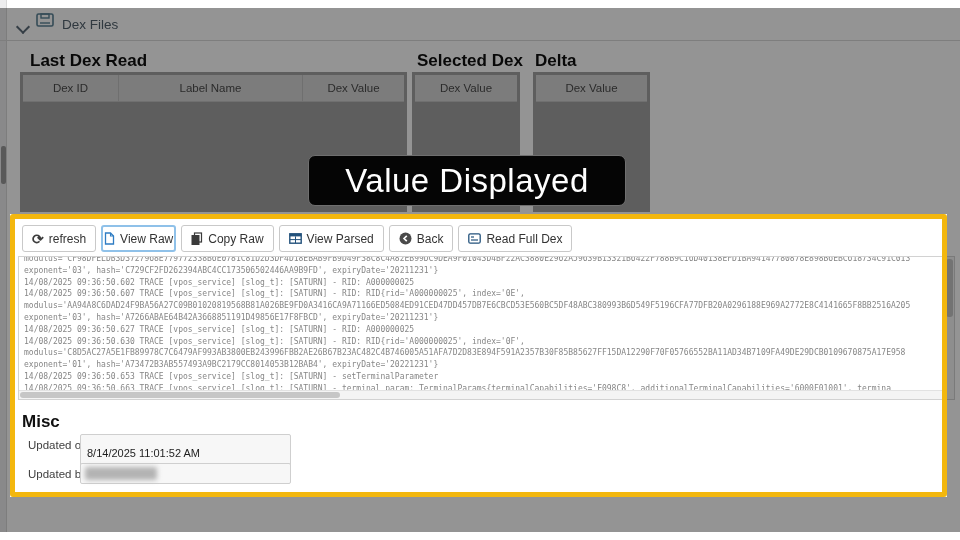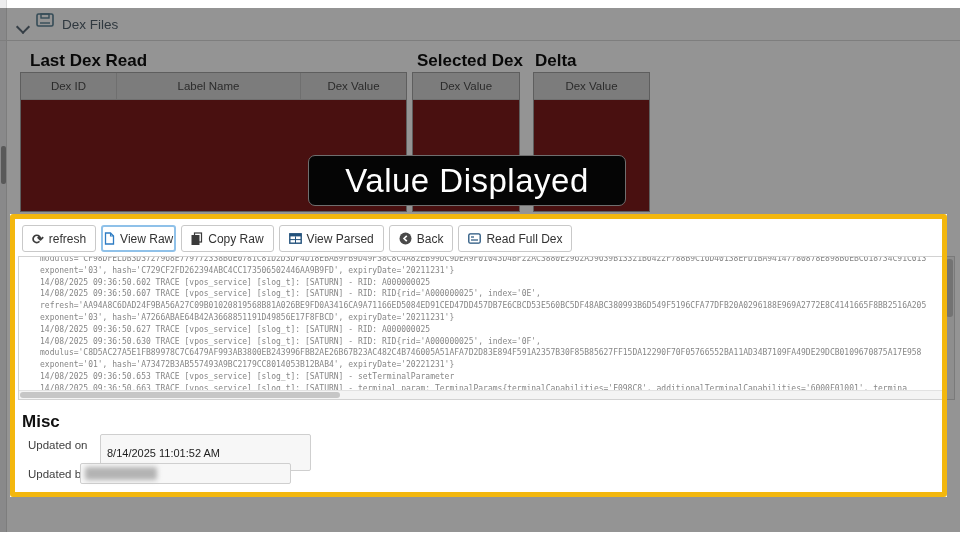--- a/index.html
+++ b/index.html
@@ -12,21 +12,21 @@
   #left-scroll-thumb{left:1px;top:146px;width:5px;height:38px;background:#9a9a9a;border-radius:2px;}
 
   
   #section-header{left:18px;top:10px;display:flex;align-items:flex-end;gap:8px;height:22px;}
   #chevron{width:8px;height:8px;border-left:2px solid #5c6b78;border-bottom:2px solid #5c6b78;
            transform:rotate(-45deg);margin-top:-4px;}
   #section-title{font-size:13.5px;color:#53626e;}
   #header-divider{left:0;top:40px;width:960px;height:1px;background:#dadada;}
 
   .panel-title{font-weight:bold;font-size:17px;color:#101010;}
-  .tbl{border:1px solid #a3a3a3;background:#7f1d1d;}
+  .tbl{border:3px solid #a3a3a3;background:#a3a3a3;}
   .tbl-head{display:flex;height:26px;background:#d6d6d6;border-bottom:1px solid #c2c2c2;}
   .tbl-head .cell{display:flex;align-items:center;justify-content:center;
                   font-size:11.5px;color:#4b4b4b;border-right:1px solid #bfbfbf;}
   .tbl-head .cell:last-child{border-right:none;}
 
   #t1-title{left:30px;top:51px;}
   #t1{left:20px;top:72px;width:387px;height:140px;}
   #t2-title{left:417px;top:51px;}
   #t2{left:412px;top:72px;width:108px;height:140px;}
   #t3-title{left:535px;top:51px;}
@@ -38,34 +38,34 @@
       background:#ffffff;border:1px solid #c9c9c9;border-radius:3px;
       font-family:"Liberation Sans", sans-serif;font-size:12px;color:#333333;cursor:pointer;}
   .tb.active{border:2px solid #8fc1e9;padding:0 1px;}
   .tb .ic{display:inline-flex;align-items:center;}
   #refresh-glyph{font-size:14px;line-height:12px;color:#3d3d3d;font-weight:bold;}
 
   
   #log-box{left:18px;top:256px;width:937px;height:144px;border:1px solid #d2d2d2;background:#ffffff;overflow:hidden;}
   #log-lines{position:absolute;left:5px;top:-4px;right:12px;bottom:8px;overflow:hidden;
              font-family:"DejaVu Sans Mono", monospace;font-size:8px;line-height:11.8px;
-             color:#868686;white-space:nowrap;margin-left:16px;}
+             color:#868686;white-space:nowrap;}
   #log-vscroll{position:absolute;right:0;top:0;width:10px;height:100%;background:#f4f4f4;border-left:1px solid #e2e2e2;}
   #log-vscroll-thumb{position:absolute;right:1px;top:2px;width:7px;height:58px;background:#c6c6c6;border-radius:3px;}
   #log-hscroll{position:absolute;left:0;bottom:0;right:10px;height:8px;background:#f4f4f4;border-top:1px solid #e2e2e2;}
   #log-hscroll-thumb{position:absolute;left:1px;bottom:1px;width:320px;height:6px;background:#c6c6c6;border-radius:3px;}
 
   
   #misc-title{left:22px;top:412px;}
   .misc-label{font-size:11.5px;color:#3f3f3f;}
   #updated-on-label{left:28px;top:439px;}
   #updated-by-label{left:28px;top:468px;}
   .misc-input{background:#f7f7f7;border:1px solid #cfcfcf;border-radius:2px;
               font-family:"Liberation Sans", sans-serif;font-size:11px;color:#1d1d1d;padding:0 6px;}
-  #updated-on-input{left:80px;top:434px;width:211px;height:37px;margin-left:20px;}
+  #updated-on-input{left:80px;top:434px;width:211px;height:37px;}
   #updated-by-input{left:80px;top:463px;width:211px;height:21px;}
   #redacted-blob{left:85px;top:467px;width:72px;height:13px;background:#b3b3b3;border-radius:2px;filter:blur(2.5px);}
 
   
   .dim{background:rgba(0,0,0,0.42);z-index:20;}
   #dim-top{left:0;top:8px;width:960px;height:206px;}
   #dim-left{left:0;top:214px;width:10px;height:283px;}
   #dim-right{left:947px;top:214px;width:13px;height:283px;}
   #dim-bottom{left:0;top:497px;width:960px;height:35px;}
   #highlight-frame{left:10px;top:214px;width:937px;height:283px;border:5px solid #f3b70e;
@@ -175,21 +175,21 @@
       <span>Read Full Dex</span>
     </button>
   </div>
 
   <div class="abs" id="log-box">
     <div id="log-lines">
       <div>modulus='CF98DFELDB3D3727968E779772338B6E0781C81D2D3DF4D18EBAB9FB9D49F38C8C4A82EB99DC9DEA9F01043D4BF22AC3880E2962A59639B13321B6422F788B9C16D40138EFD1BA94147780878E898B6EBC618734C91C013</div>
       <div>exponent='03', hash='C729CF2FD262394ABC4CC173506502446AA9B9FD', expiryDate='20211231'}</div>
       <div>14/08/2025 09:36:50.602 TRACE [vpos_service] [slog_t]: [SATURN] - RID: A000000025</div>
       <div>14/08/2025 09:36:50.607 TRACE [vpos_service] [slog_t]: [SATURN] - RID: RID{rid='A000000025', index='0E',</div>
-      <div>refresh='AA94A8C6DAD24F9BA56A27C09B01020819568B81A026BE9FD0A3416CA9A71166ED5084ED91CED47DD457DB7E6CBCD53E560BC5DF48ABC380993B6D549F5196CFA77DFB20A0296188E969A2772E8C4141665F8BB2516A205</div>
+      <div>modulus='AA94A8C6DAD24F9BA56A27C09B01020819568B81A026BE9FD0A3416CA9A71166ED5084ED91CED47DD457DB7E6CBCD53E560BC5DF48ABC380993B6D549F5196CFA77DFB20A0296188E969A2772E8C4141665F8BB2516A205</div>
       <div>exponent='03', hash='A7266ABAE64B42A3668851191D49856E17F8FBCD', expiryDate='20211231'}</div>
       <div>14/08/2025 09:36:50.627 TRACE [vpos_service] [slog_t]: [SATURN] - RID: A000000025</div>
       <div>14/08/2025 09:36:50.630 TRACE [vpos_service] [slog_t]: [SATURN] - RID: RID{rid='A000000025', index='0F',</div>
       <div>modulus='C8D5AC27A5E1FB89978C7C6479AF993AB3800EB243996FBB2AE26B67B23AC482C4B746005A51AFA7D2D83E894F591A2357B30F85B85627FF15DA12290F70F05766552BA11AD34B7109FA49DE29DCB0109670875A17E958</div>
       <div>exponent='01', hash='A73472B3AB557493A9BC2179CC8014053B12BAB4', expiryDate='20221231'}</div>
       <div>14/08/2025 09:36:50.653 TRACE [vpos_service] [slog_t]: [SATURN] - setTerminalParameter</div>
       <div>14/08/2025 09:36:50.663 TRACE [vpos_service] [slog_t]: [SATURN] - terminal param: TerminalParams{terminalCapabilities='E098C8', additionalTerminalCapabilities='6000F01001', termina</div>
     </div>
     <div id="log-vscroll">
       <div id="log-vscroll-thumb"></div>

